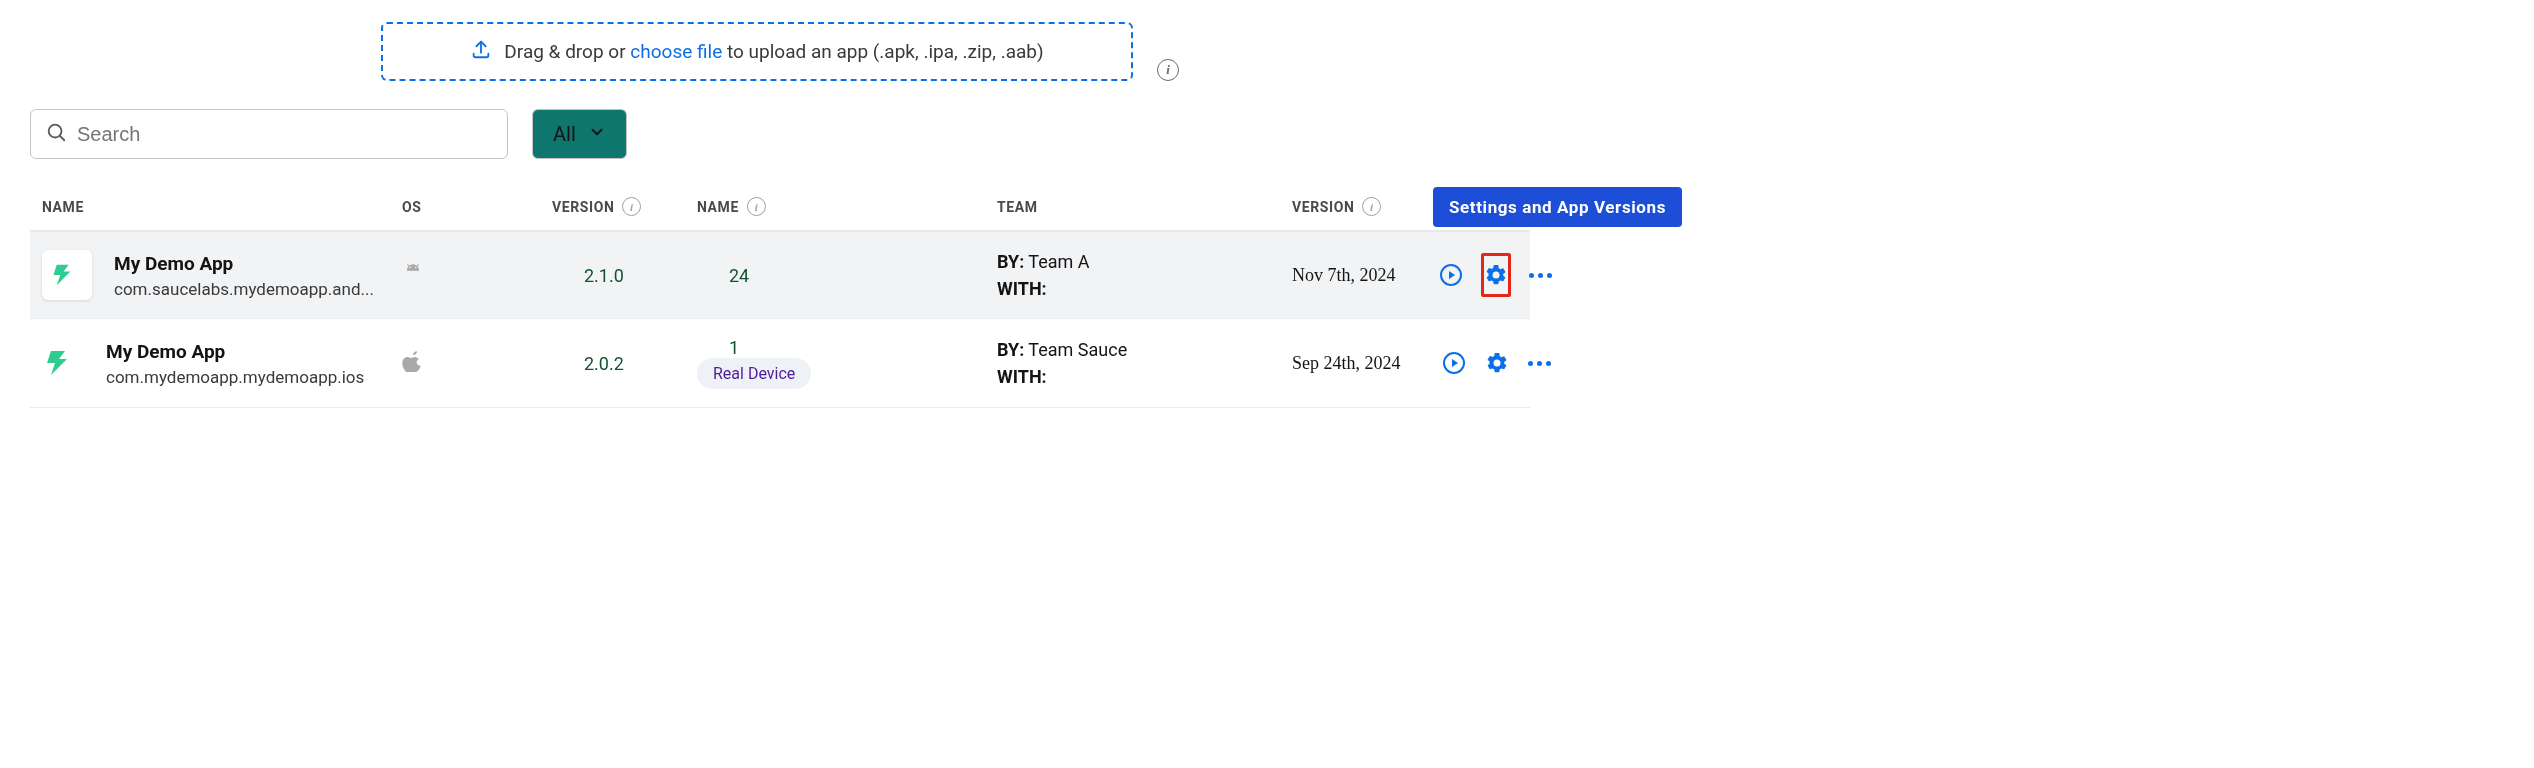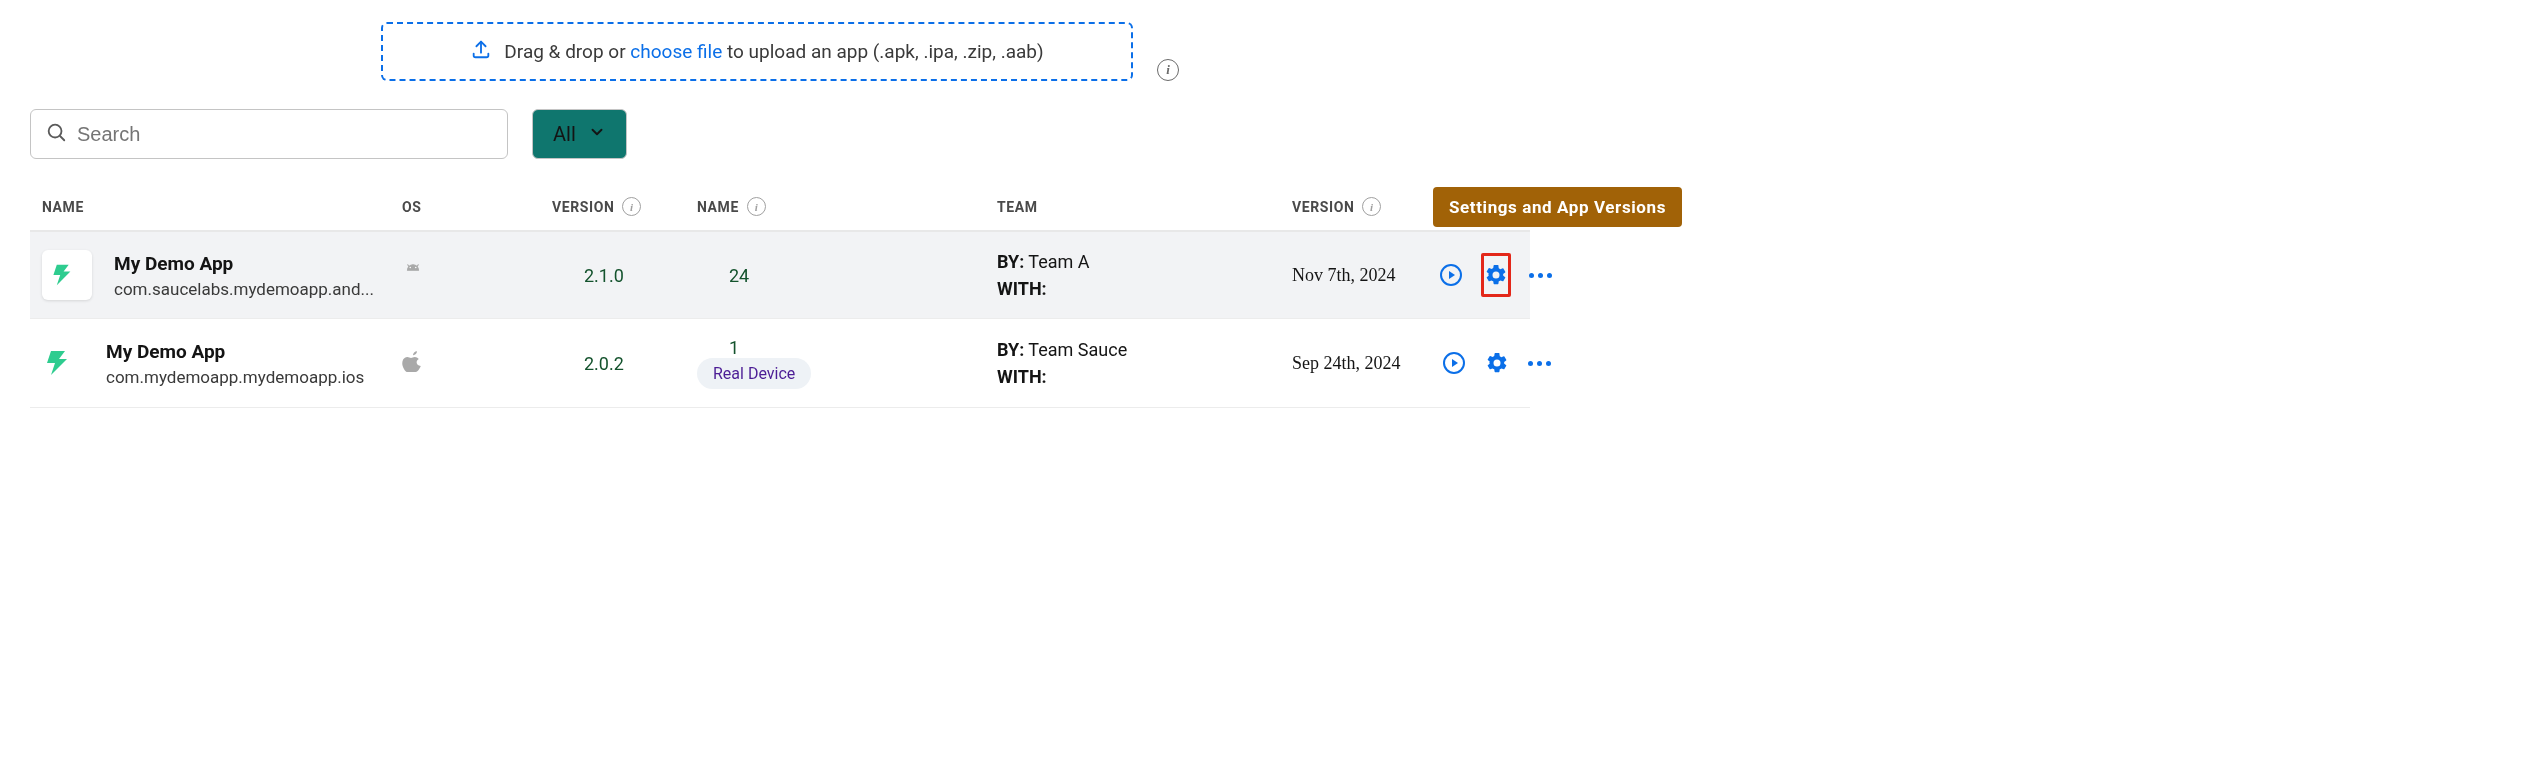--- a/index.html
+++ b/index.html
@@ -62,21 +62,21 @@
 
   .actions { display:flex; align-items:center; gap:18px; justify-content:flex-end; padding-right:10px; }
   .icon-btn { width:30px; height:30px; display:flex; align-items:center; justify-content:center; cursor:pointer; color:#0b6fe8; }
   .icon-btn svg { width:24px; height:24px; }
   .icon-btn.highlight { border:3px solid #e32719; width:44px; height:44px; border-radius:2px; }
   .dots { display:flex; gap:4px; }
   .dots span { width:5px; height:5px; border-radius:50%; background:#0b6fe8; }
 
   .tooltip {
     position:absolute; right:-240px; top:-10px;
-    background:#a16207; color:#fff; font-size:17px;
+    background:#1d4ed8; color:#fff; font-size:17px;
     padding:10px 16px; border-radius:4px; white-space:nowrap;
   }
 </style>
 </head>
 <body>
 
 <div class="wrap">
 
   <div class="content">
     <div class="upload-row">

